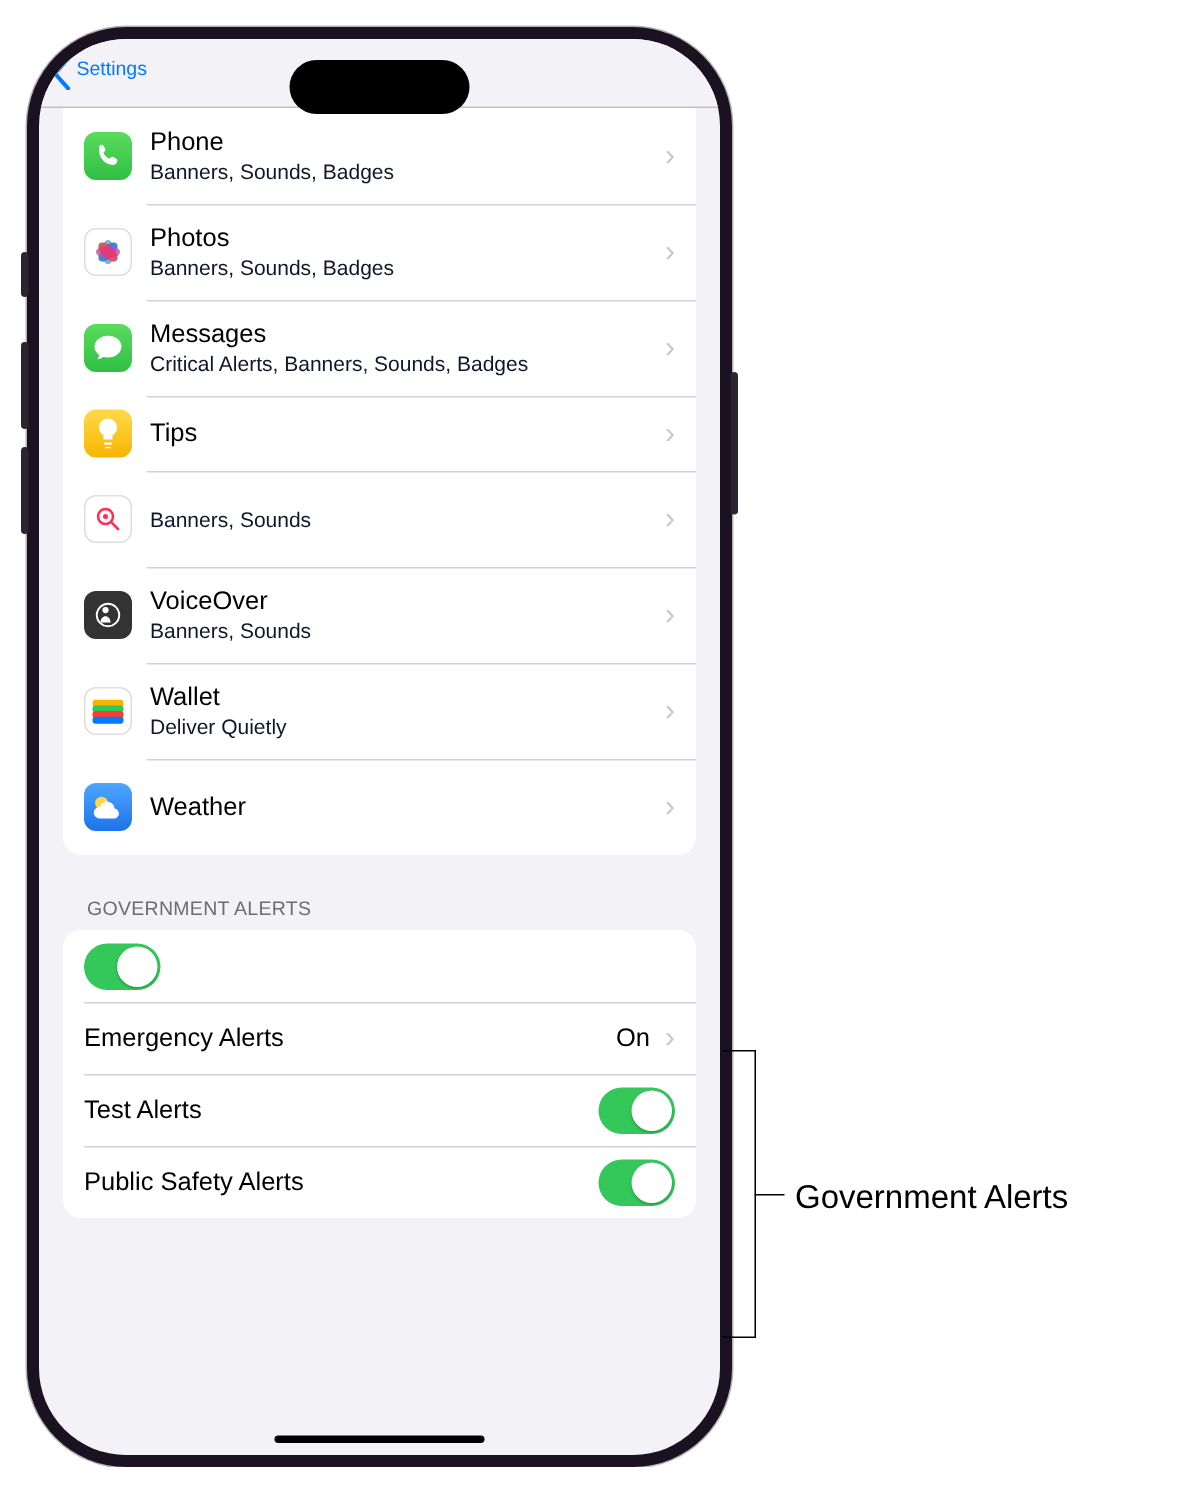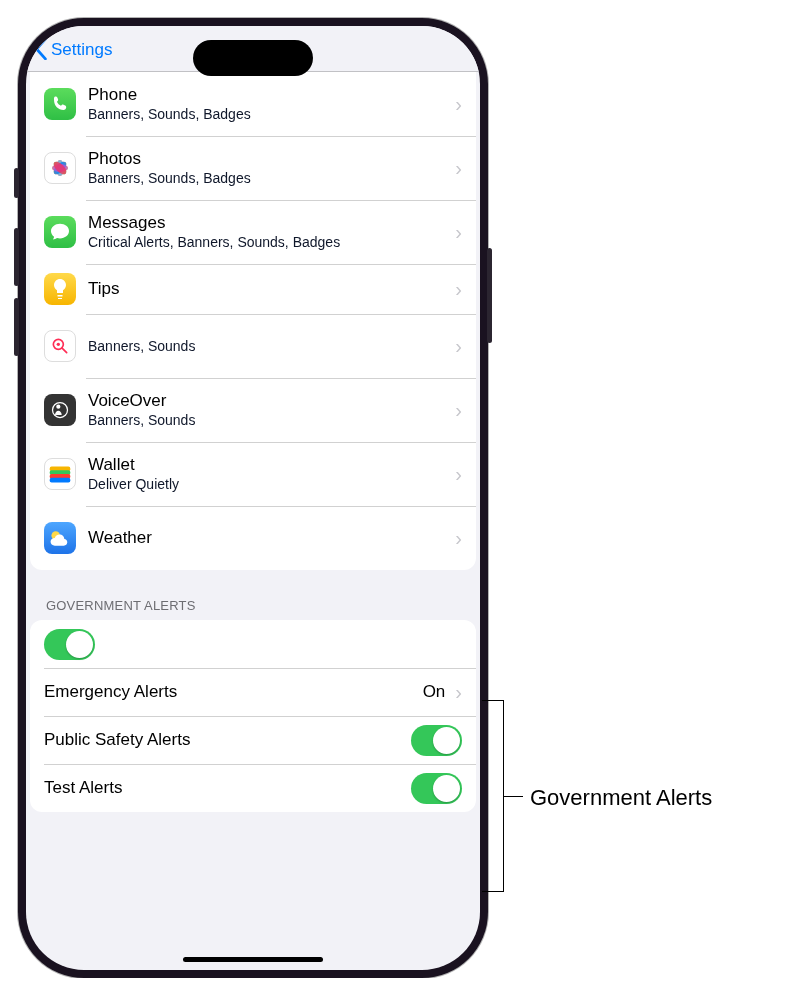--- a/index.html
+++ b/index.html
@@ -65,35 +65,35 @@
     height: 46px;
     display: flex;
     align-items: center;
     position: relative;
     border-bottom: 0.5px solid rgba(0,0,0,0.2);
     background: #f2f2f7;
     padding: 0 10px;
   }
   .back-btn {
     display: flex;
-    align-items: flex-end;
+    align-items: flex-start;
     color: #007aff;
-    font-size: 17px;
+    font-size: 13px;
     position: absolute;
     left: 8px;
   }
   .nav-title {
     position: absolute;
     left: 50%;
     transform: translateX(-50%);
     font-size: 17px;
     font-weight: 600;
   }
   .content {
-    padding: 0 4px 20px;
+    padding: 0 16px 20px;
     height: calc(100% - 102px - 28px);
     overflow: hidden;
   }
   .group {
     background: #fff;
     border-radius: 12px;
     overflow: hidden;
   }
   .group.first { border-top-left-radius: 0; border-top-right-radius: 0; margin-top: 0; }
   .group-header {
@@ -340,28 +340,28 @@
         <div class="row plain" style="min-height:48px">
           <div class="row-text">
               <div class="row-title">Emergency Alerts</div>
             </div>
           <span class="rhs-label">On</span>
           <span class="chevron">›</span>
         </div>
 
         <div class="row plain" style="min-height:48px">
           <div class="row-text">
-              <div class="row-title">Public Safety Alerts</div>
+              <div class="row-title">Test Alerts</div>
             </div>
           <div class="toggle"></div>
         </div>
 
         <div class="row plain" style="min-height:48px">
           <div class="row-text">
-              <div class="row-title">Test Alerts</div>
+              <div class="row-title">Public Safety Alerts</div>
             </div>
           <div class="toggle"></div>
         </div>
 
       </div>
 
     </div>
 
     <div class="home-indicator"></div>
   </div>

